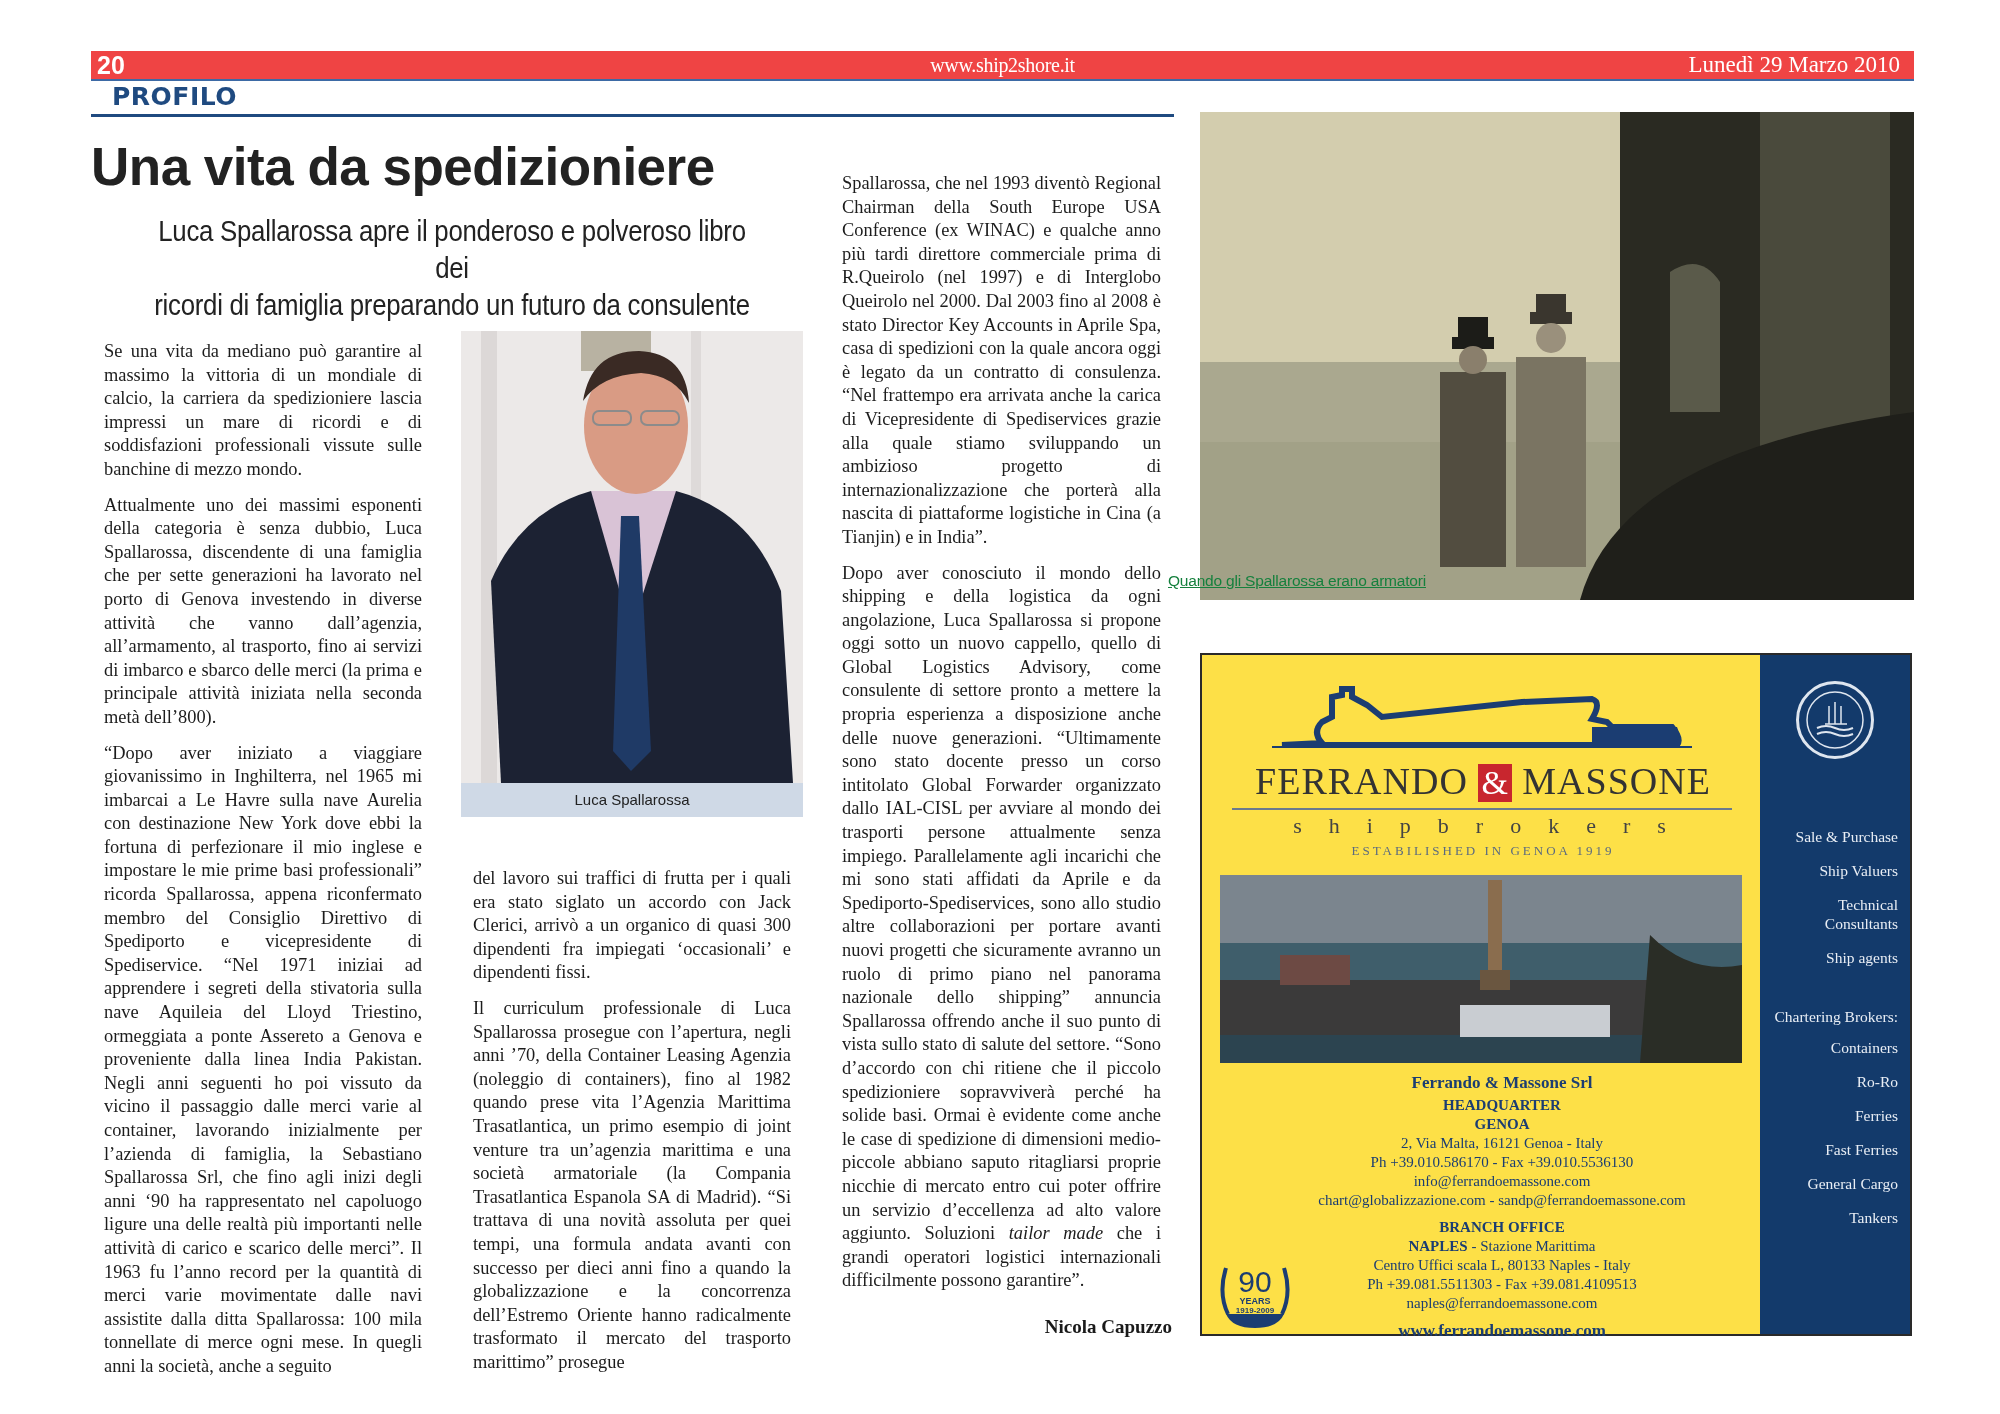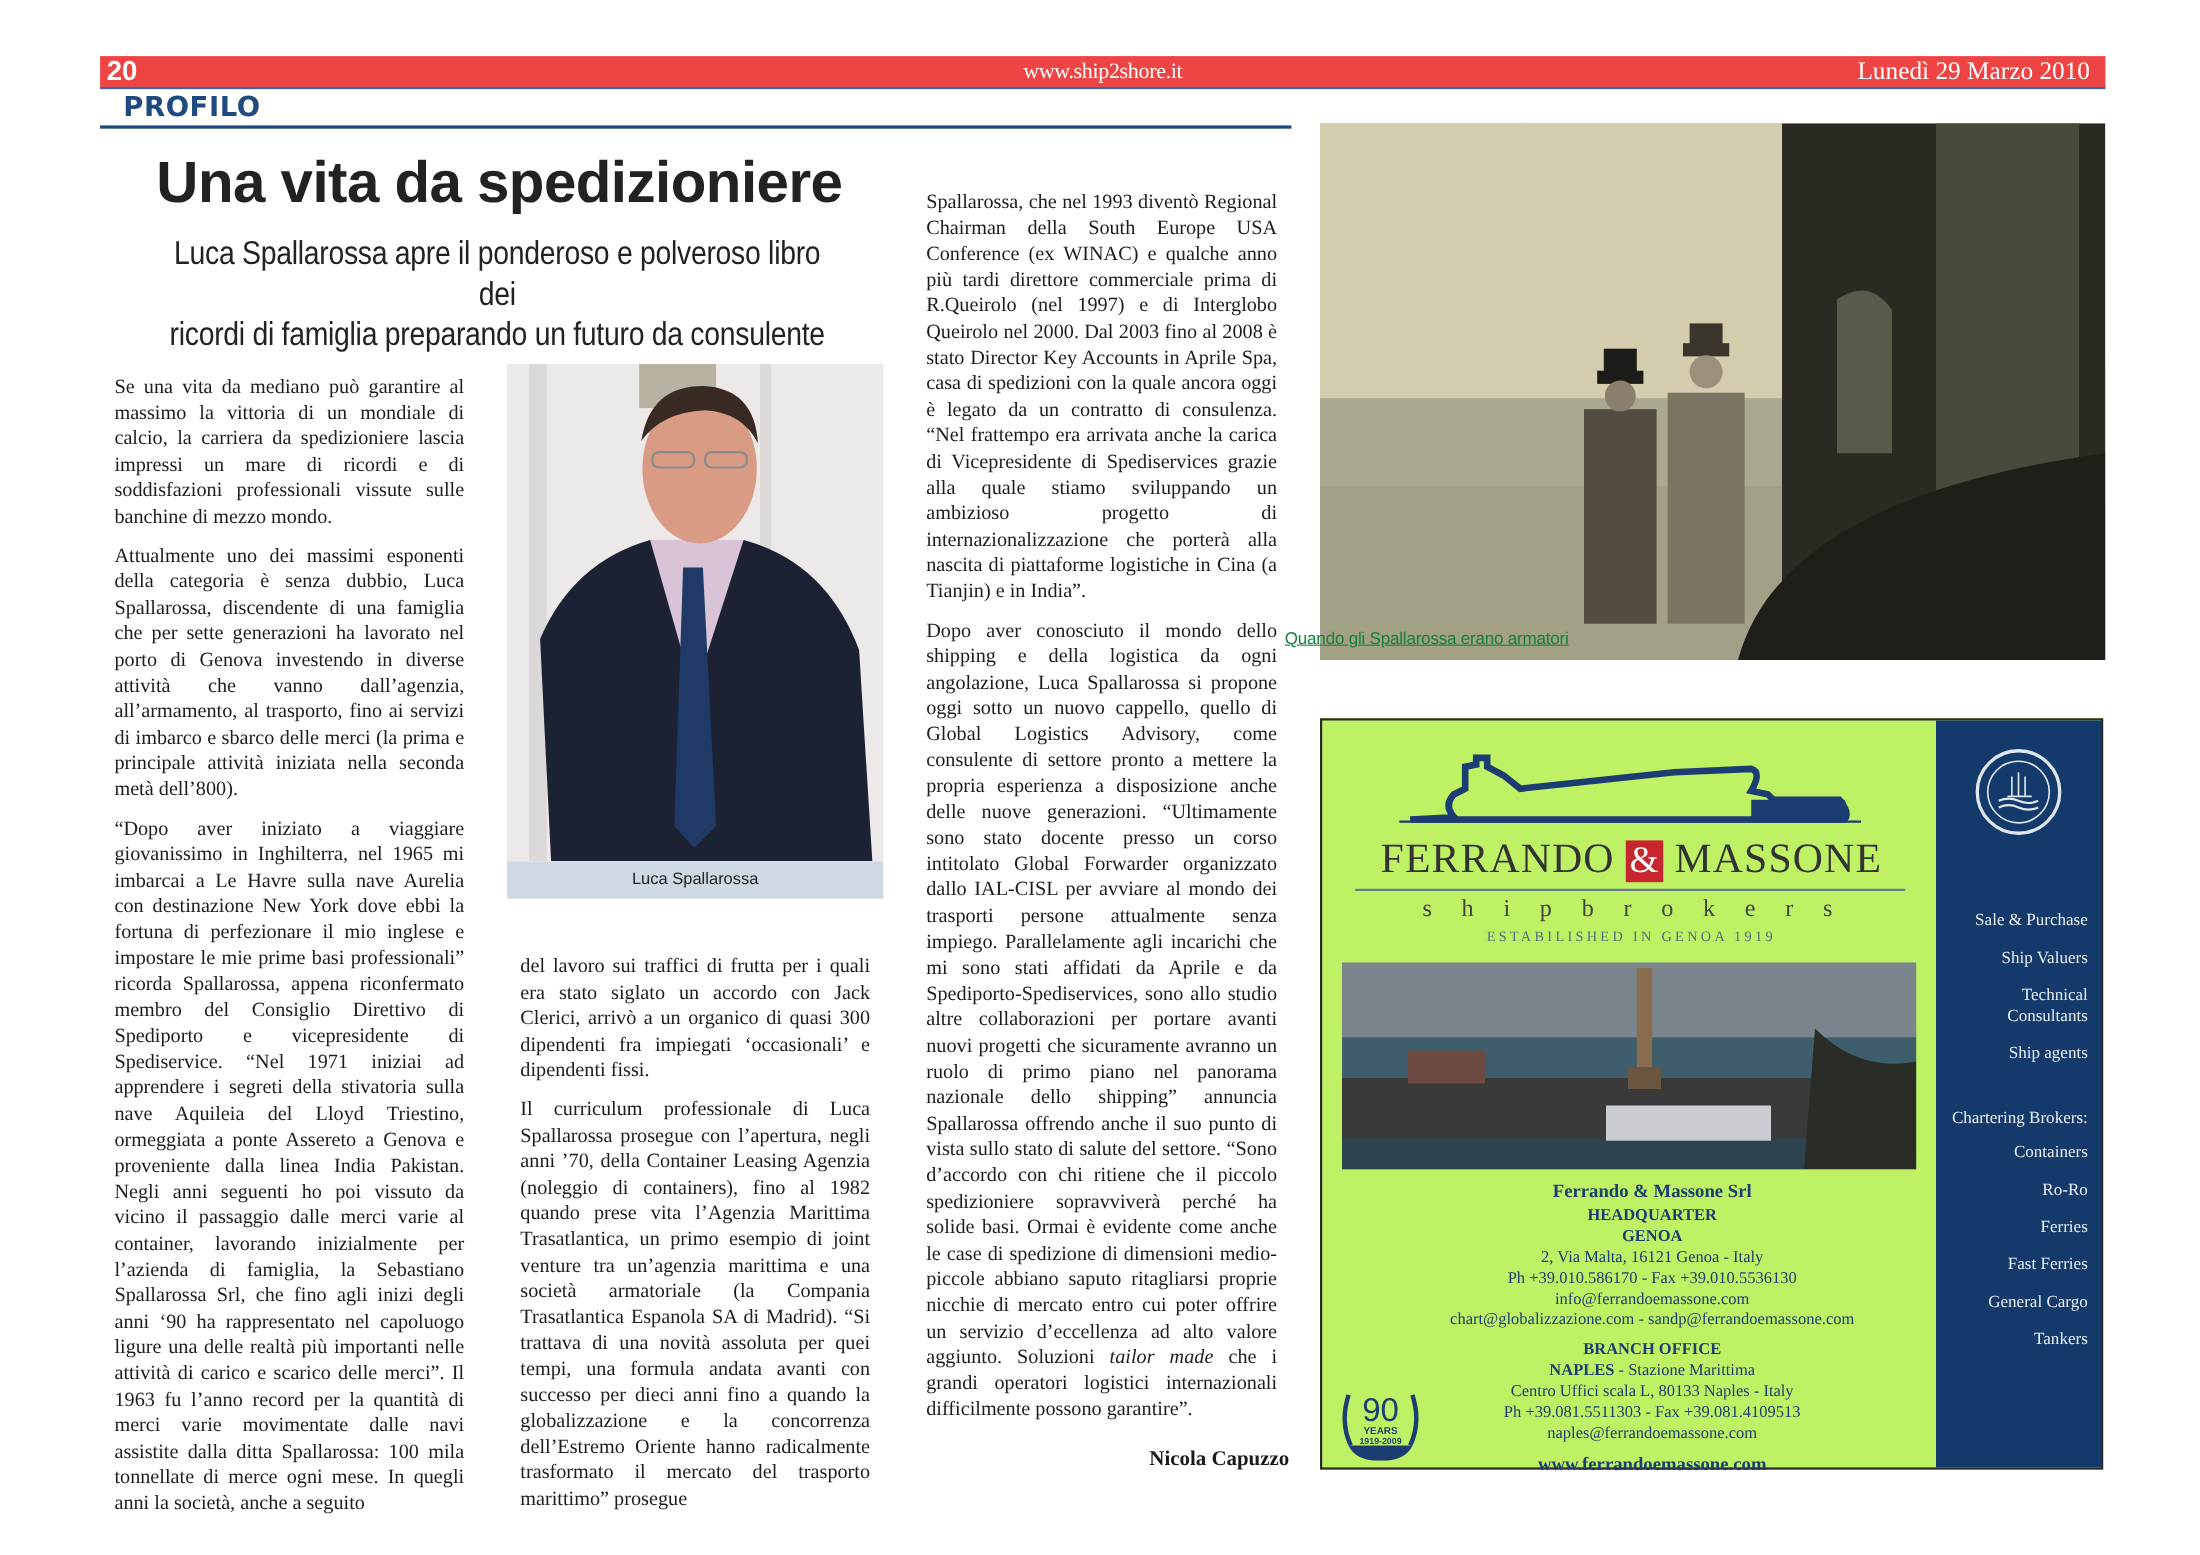--- a/index.html
+++ b/index.html
@@ -23,21 +23,21 @@
     position: absolute; right: 14px; top: 0; font-size: 23px; line-height: 28px; color: #ffffff;
   }
   .section-label {
     position: absolute; left: 112px; top: 82px; font-family: "DejaVu Sans", sans-serif;
     font-weight: bold; font-size: 25px; color: #1f4a80; letter-spacing: 0.5px; text-align: center;
   }
   .section-rule {
     position: absolute; left: 91px; top: 114px; width: 1083px; height: 3px; background: #1f4a80;
   }
   .headline {
-    position: absolute; left: 91px; top: 135px; width: 726px; text-align: center;
+    position: absolute; left: 91px; top: 135px; width: 726px; text-align: left;
     font-family: "Liberation Sans", sans-serif; font-weight: bold; font-size: 53px;
     color: #222; letter-spacing: -0.5px; line-height: 64px;
   }
   .subhead {
     position: absolute; left: 88px; top: 212px; width: 728px; text-align: center;
     font-family: "Liberation Sans", sans-serif; font-size: 30px; line-height: 37px; color: #222;
     transform: scaleX(0.86); transform-origin: center top; letter-spacing: -0.3px;
   }
   .col {
     position: absolute; font-size: 18.4px; line-height: 23.6px; text-align: justify;
@@ -68,21 +68,21 @@
     position: absolute; left: 1200px; top: 112px; width: 714px; height: 488px; overflow: hidden;
     background: linear-gradient(180deg, #d8d2b4 0%, #c9c3a4 40%, #b3ae93 60%, #a6a58b 100%);
   }
   .hist-caption {
     position: absolute; left: 1168px; top: 572px; font-family: "Liberation Sans", sans-serif;
     font-size: 15.5px; color: #15803d; letter-spacing: -0.2px; text-decoration: underline;
   }
   
   .ad {
     position: absolute; left: 1200px; top: 653px; width: 712px; height: 683px;
-    border: 2px solid #2a2a2a; background: #bef264; box-sizing: border-box;
+    border: 2px solid #2a2a2a; background: #fde047; box-sizing: border-box;
   }
   .ad-side {
     position: absolute; right: 0; top: 0; width: 150px; height: 100%; background: #133a6b;
   }
   .ad-seal {
     position: absolute; right: 36px; top: 26px; width: 78px; height: 78px; border-radius: 50%;
     border: 3px solid #dfe6ef; box-sizing: border-box;
   }
   .ad-services {
     position: absolute; right: 12px; top: 172px; width: 135px; text-align: right;

